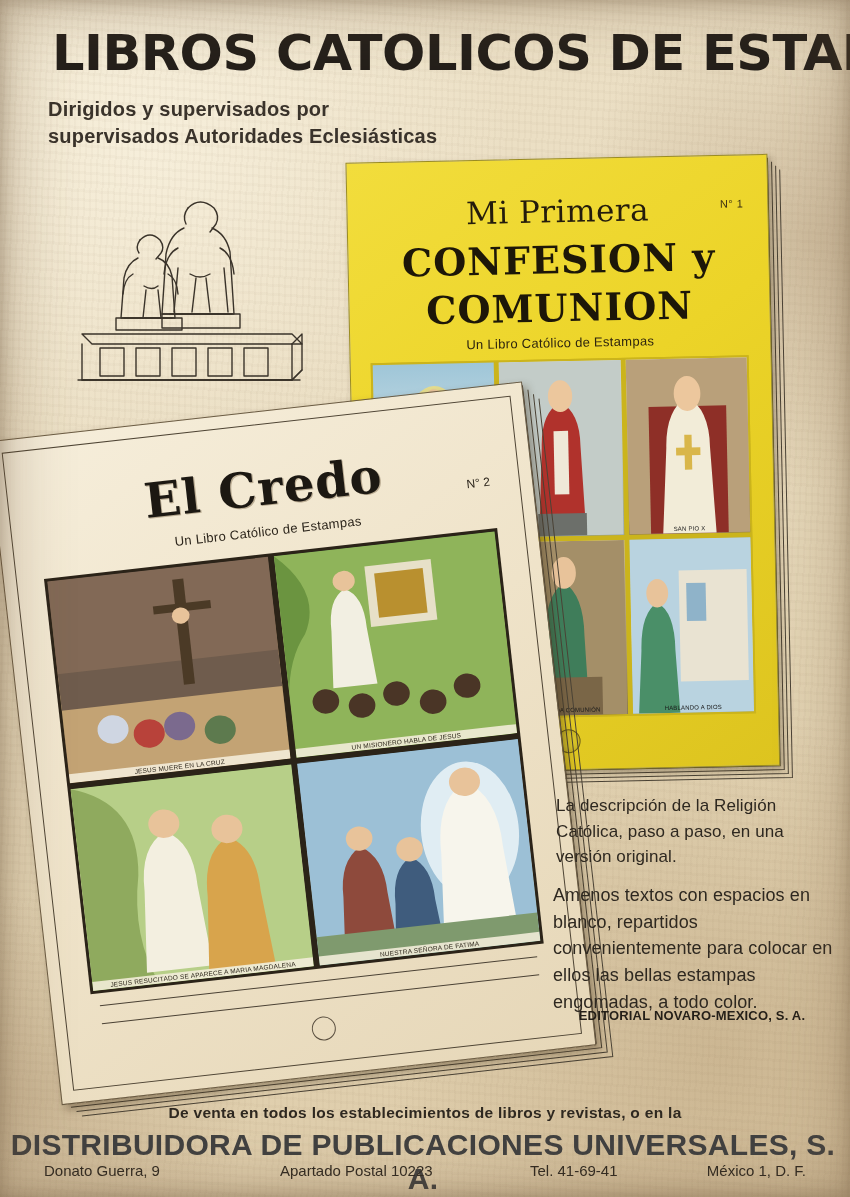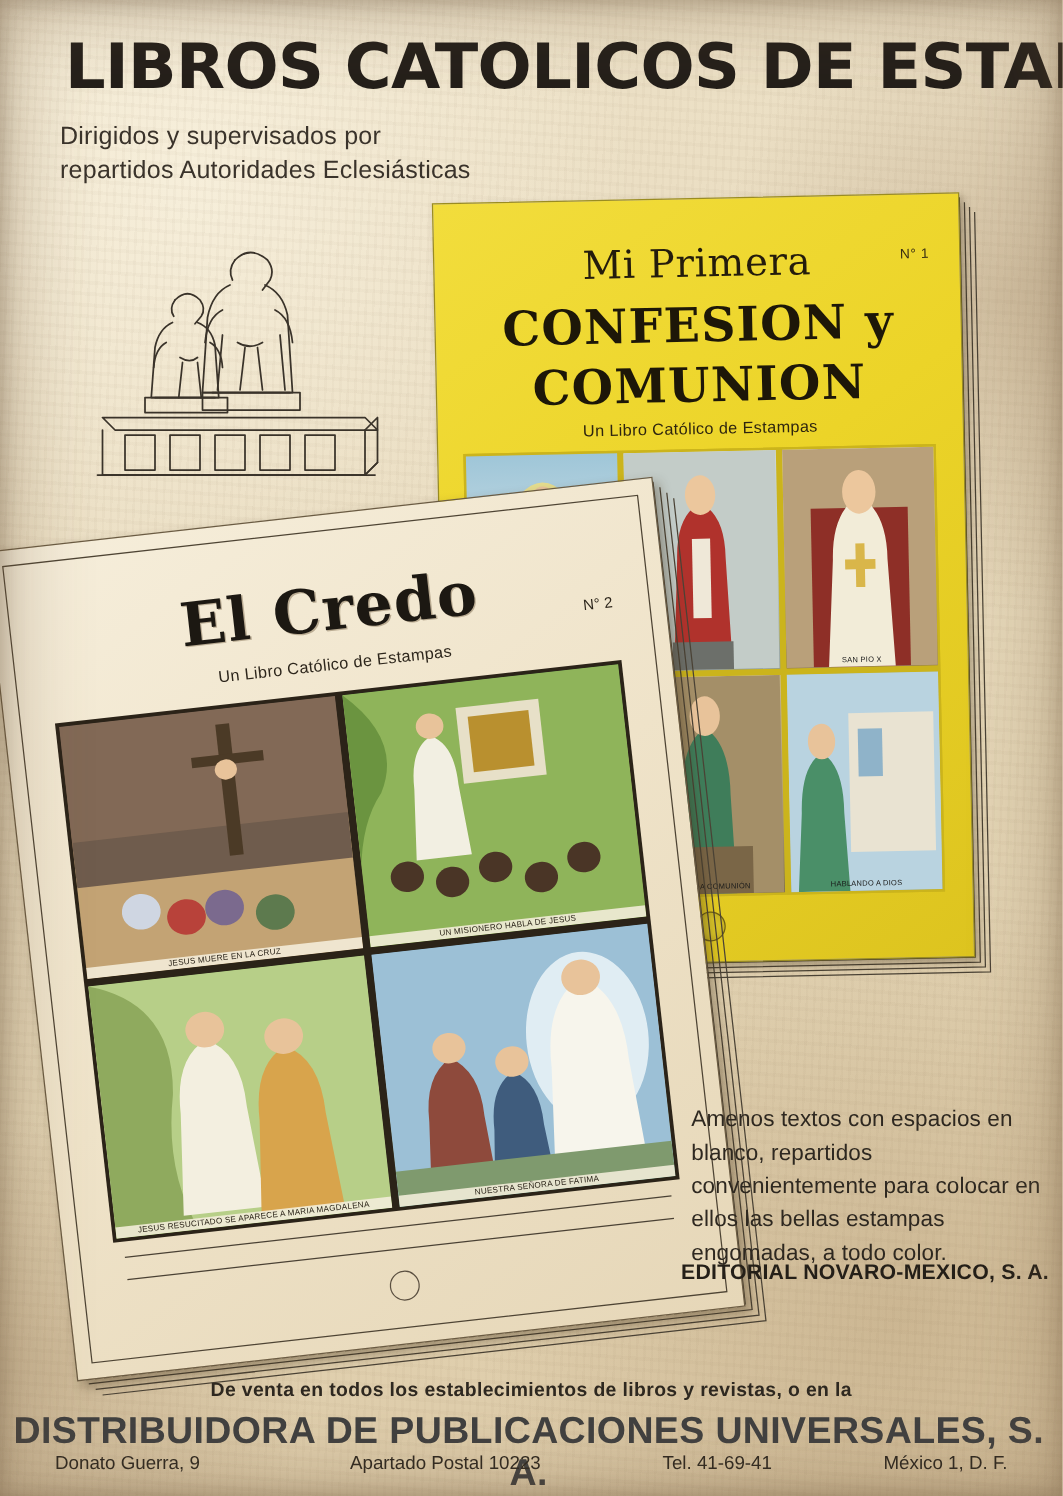--- a/index.html
+++ b/index.html
@@ -44,20 +44,21 @@
     line-height:1;
     color:#241f1a;
     transform:scaleX(1.02);
     transform-origin:left center;
     white-space:nowrap;
   }
   .subhead{
     position:absolute;left:48px;top:96px;width:430px;
     font-size:20px;line-height:1.35;color:#3a332b;
     letter-spacing:.2px;
+    font-weight:bold;
   }
 
   
   .drawing{position:absolute;left:38px;top:168px;width:290px;height:220px;}
 
   
   .book-yellow{
     position:absolute;left:352px;top:158px;width:440px;height:630px;
     transform:rotate(-1.2deg);
   }
@@ -157,21 +158,21 @@
   .desc2{
     position:absolute;left:553px;top:882px;width:292px;
     font-size:18px;line-height:1.48;color:#2e2820;letter-spacing:.1px;
   }
   .pub1{
     position:absolute;left:556px;top:985px;width:290px;text-align:center;
     font-size:17px;color:#2b251d;
   }
   .pub2{
     position:absolute;left:542px;top:1008px;width:300px;text-align:center;
-    font-size:17px;font-weight:bold;color:#241f18;letter-spacing:.2px;
+    font-size:13px;font-weight:bold;color:#241f18;letter-spacing:.2px;
   }
   .price{
     position:absolute;left:556px;top:1036px;width:280px;text-align:center;
     font-size:28px;font-weight:bold;color:#211c15;letter-spacing:1px;
   }
 
   
   .foot1{
     position:absolute;left:0;right:0;top:1104px;text-align:center;
     font-size:15.5px;color:#2e2820;letter-spacing:.3px;font-weight:bold;
@@ -190,21 +191,21 @@
 </head>
 <body>
 
 <div class="paper"></div>
 
 <div class="content">
 
   <div class="headline">LIBROS CATOLICOS DE ESTAMPAS</div>
   <div class="subhead">
     <div>Dirigidos y supervisados por</div>
-    <div>repartidos Autoridades Eclesiásticas</div>
+    <div>supervisados Autoridades Eclesiásticas</div>
   </div>
 
   <div class="drawing">
     <svg width="290" height="220" viewBox="0 0 290 220">
       <g fill="none" stroke="#3a332a" stroke-width="1.4" stroke-linecap="round" stroke-linejoin="round">
 
         <path d="M150 40 q12 -12 26 0 q6 8 2 16 l-6 8"></path>
         <path d="M150 40 q-6 8 -2 16"></path>
         <path d="M146 60 q-14 6 -18 26 l-4 60 h72 l-4 -62 q-4 -18 -18 -24"></path>
         <path d="M140 80 q-12 6 -14 26"></path>
@@ -399,20 +400,21 @@
       </div>
 
       <div class="bw-lines">
         <div></div>
         <div></div>
       </div>
       <div class="bw-seal"></div>
     </div>
   </div>
 
+  <div class="desc1">La descripción de la Religión Católica, paso a paso, en una versión original.</div>
   <div class="desc2">Amenos textos con espacios en blanco, repartidos convenientemente para colocar en ellos las bellas estampas engomadas, a todo color.</div>
   <div class="pub2">EDITORIAL NOVARO-MEXICO, S. A.</div>
 
   <div class="foot1">De venta en todos los establecimientos de libros y revistas, o en la</div>
   <div class="foot2">DISTRIBUIDORA DE PUBLICACIONES UNIVERSALES, S. A.</div>
   <div class="foot3">
     <span class="f-a">Donato Guerra, 9</span>
     <span class="f-b">Apartado Postal 10223</span>
     <span class="f-c">Tel. 41-69-41</span>
     <span class="f-d">México 1, D. F.</span>

